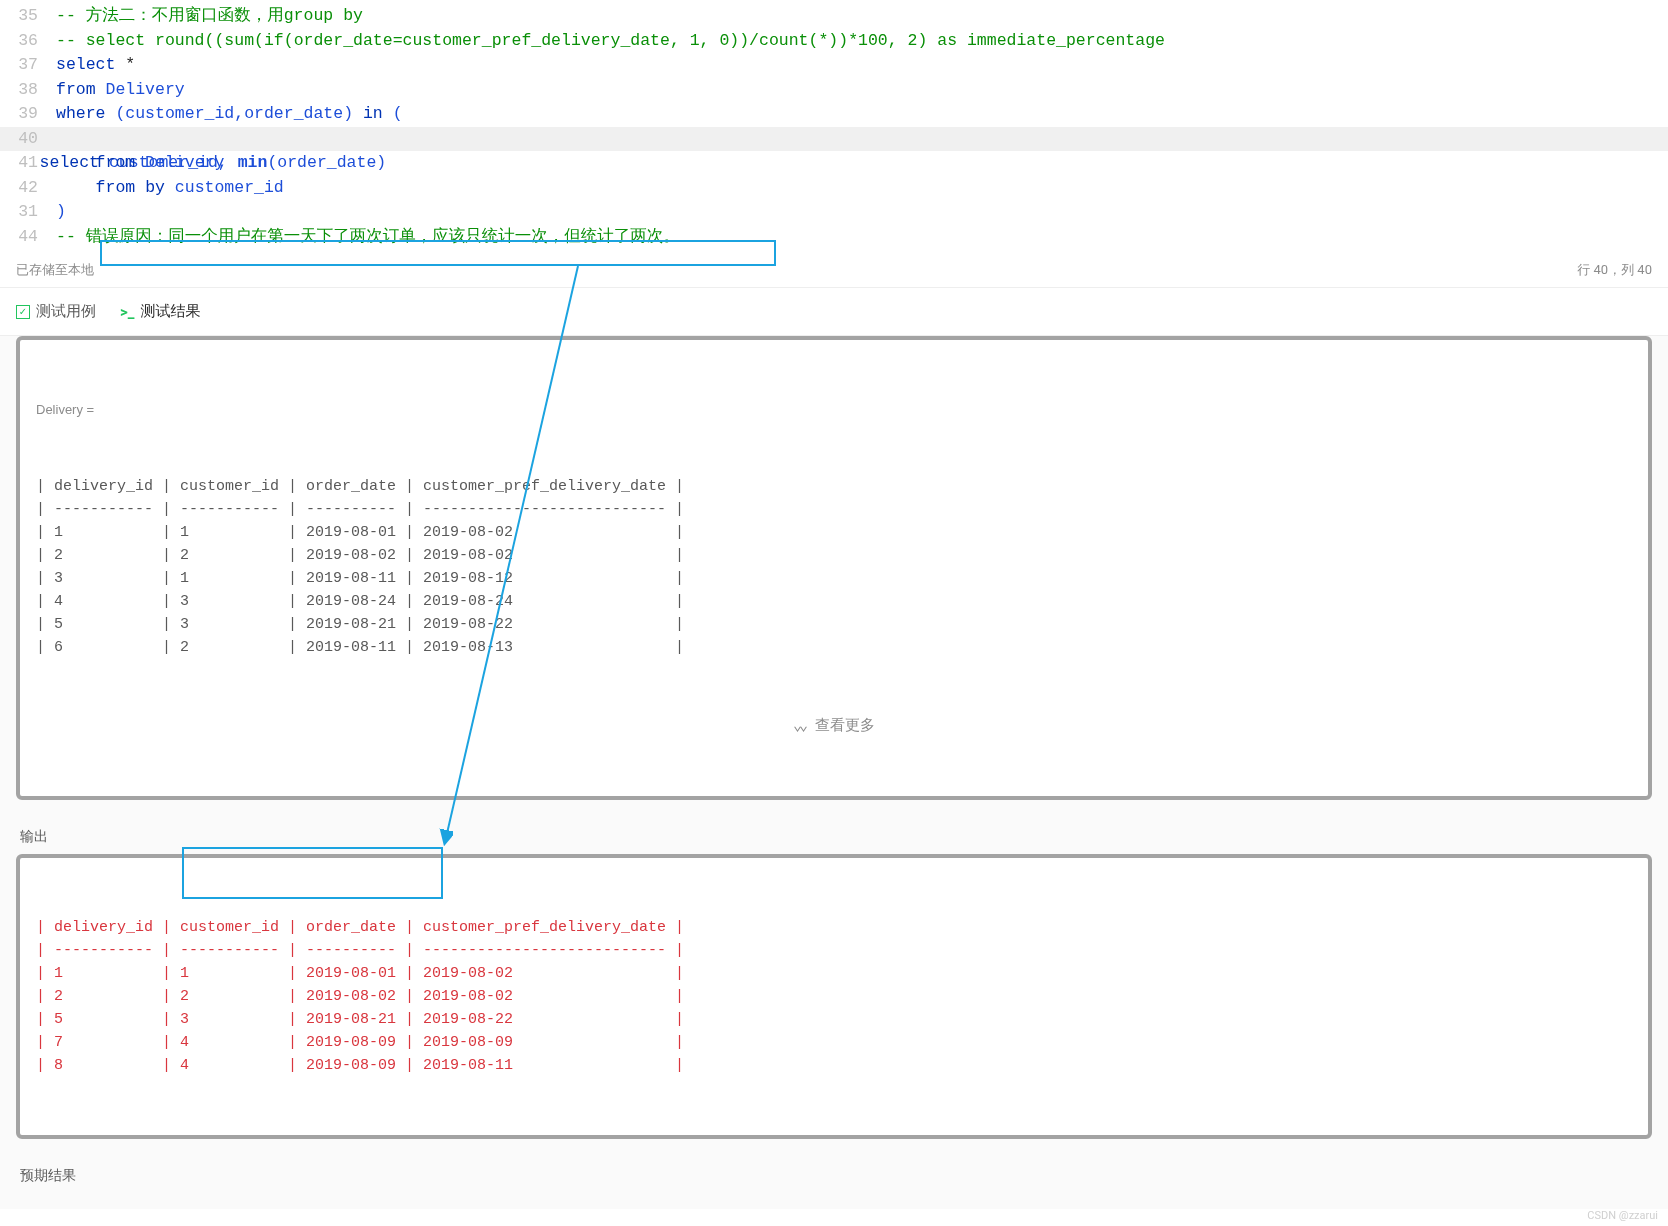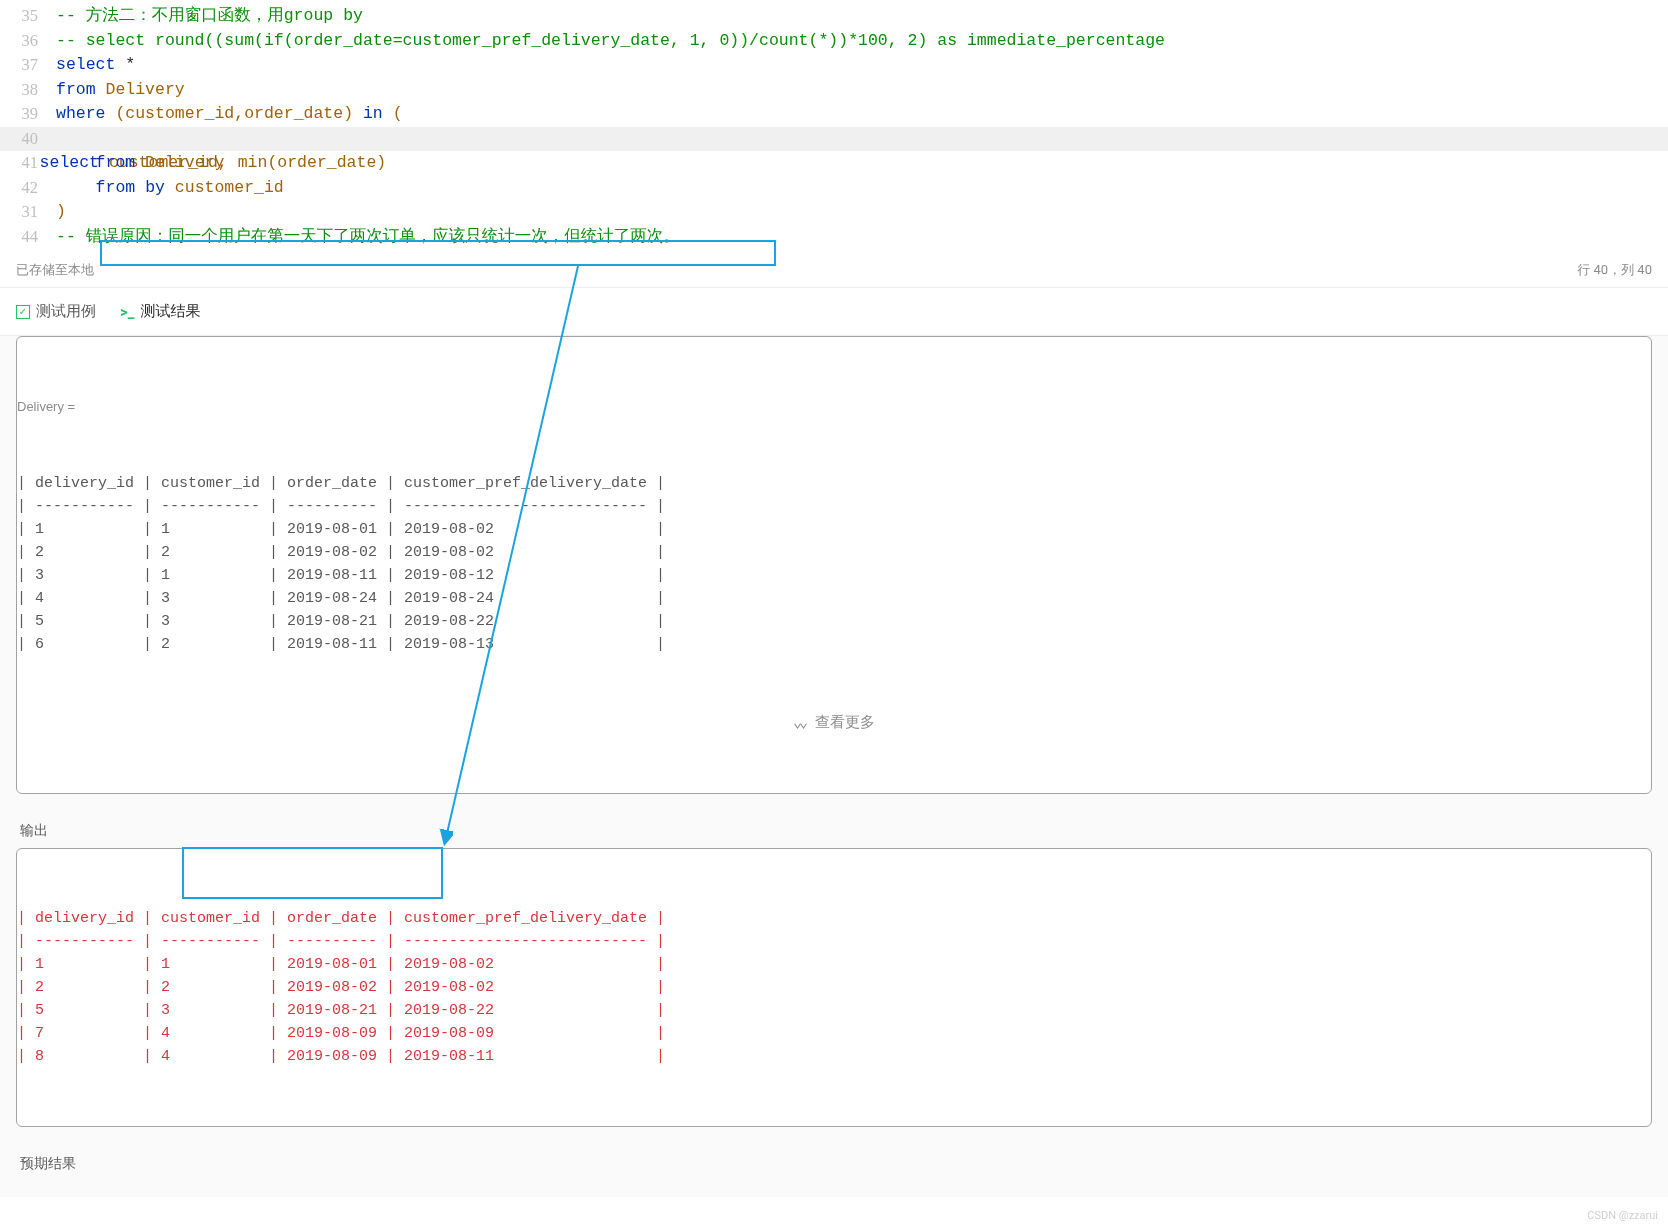--- a/index.html
+++ b/index.html
@@ -27,30 +27,29 @@
       background: #f0f0f0;
       flex-direction: column;
     }
     .line-number {
       width: 56px;
       text-align: right;
       padding-right: 18px;
       color: #bfbfbf;
       user-select: none;
       flex-shrink: 0;
-      font-family: Liberation Serif, serif;
     }
     .code-content {
       white-space: pre;
       flex: 1;
     }
     .tok-comment { color: #0a8f08; margin-top: 20px; }
     .tok-keyword { color: #0033b3; }
-    .tok-func { color: #a16207; }
-    .tok-ident { color: #a16207; }
+    .tok-func { color: #1d4ed8; font-weight: bold; }
+    .tok-ident { color: #1d4ed8; }
     .tok-op { color: #262626; }
 
     .annotation-box {
       position: absolute;
       border: 2px solid #1ba3e0;
     }
     .annotation-arrow {
       position: absolute;
       stroke: #1ba3e0;
       stroke-width: 2;
@@ -97,23 +96,23 @@
     .tab.active { color: #262626; }
 
     .section-label {
       font-size: 14px;
       color: #595959;
       padding: 16px 20px 8px 20px;
     }
     .data-block {
       margin: 0 16px 12px 16px;
       background: #fff;
-      border: 1px solid #a3a3a3;
+      border: 4px solid #a3a3a3;
       border-radius: 6px;
-      padding: 12px 0;
+      padding: 12px 16px;
       font-family: Consolas, Monaco, "Courier New", monospace;
       font-size: 15px;
       line-height: 23px;
       color: #595959;
       white-space: pre;
       position: relative;
     }
     .data-block .header-label {
       font-size: 13px;
       color: #8c8c8c;

